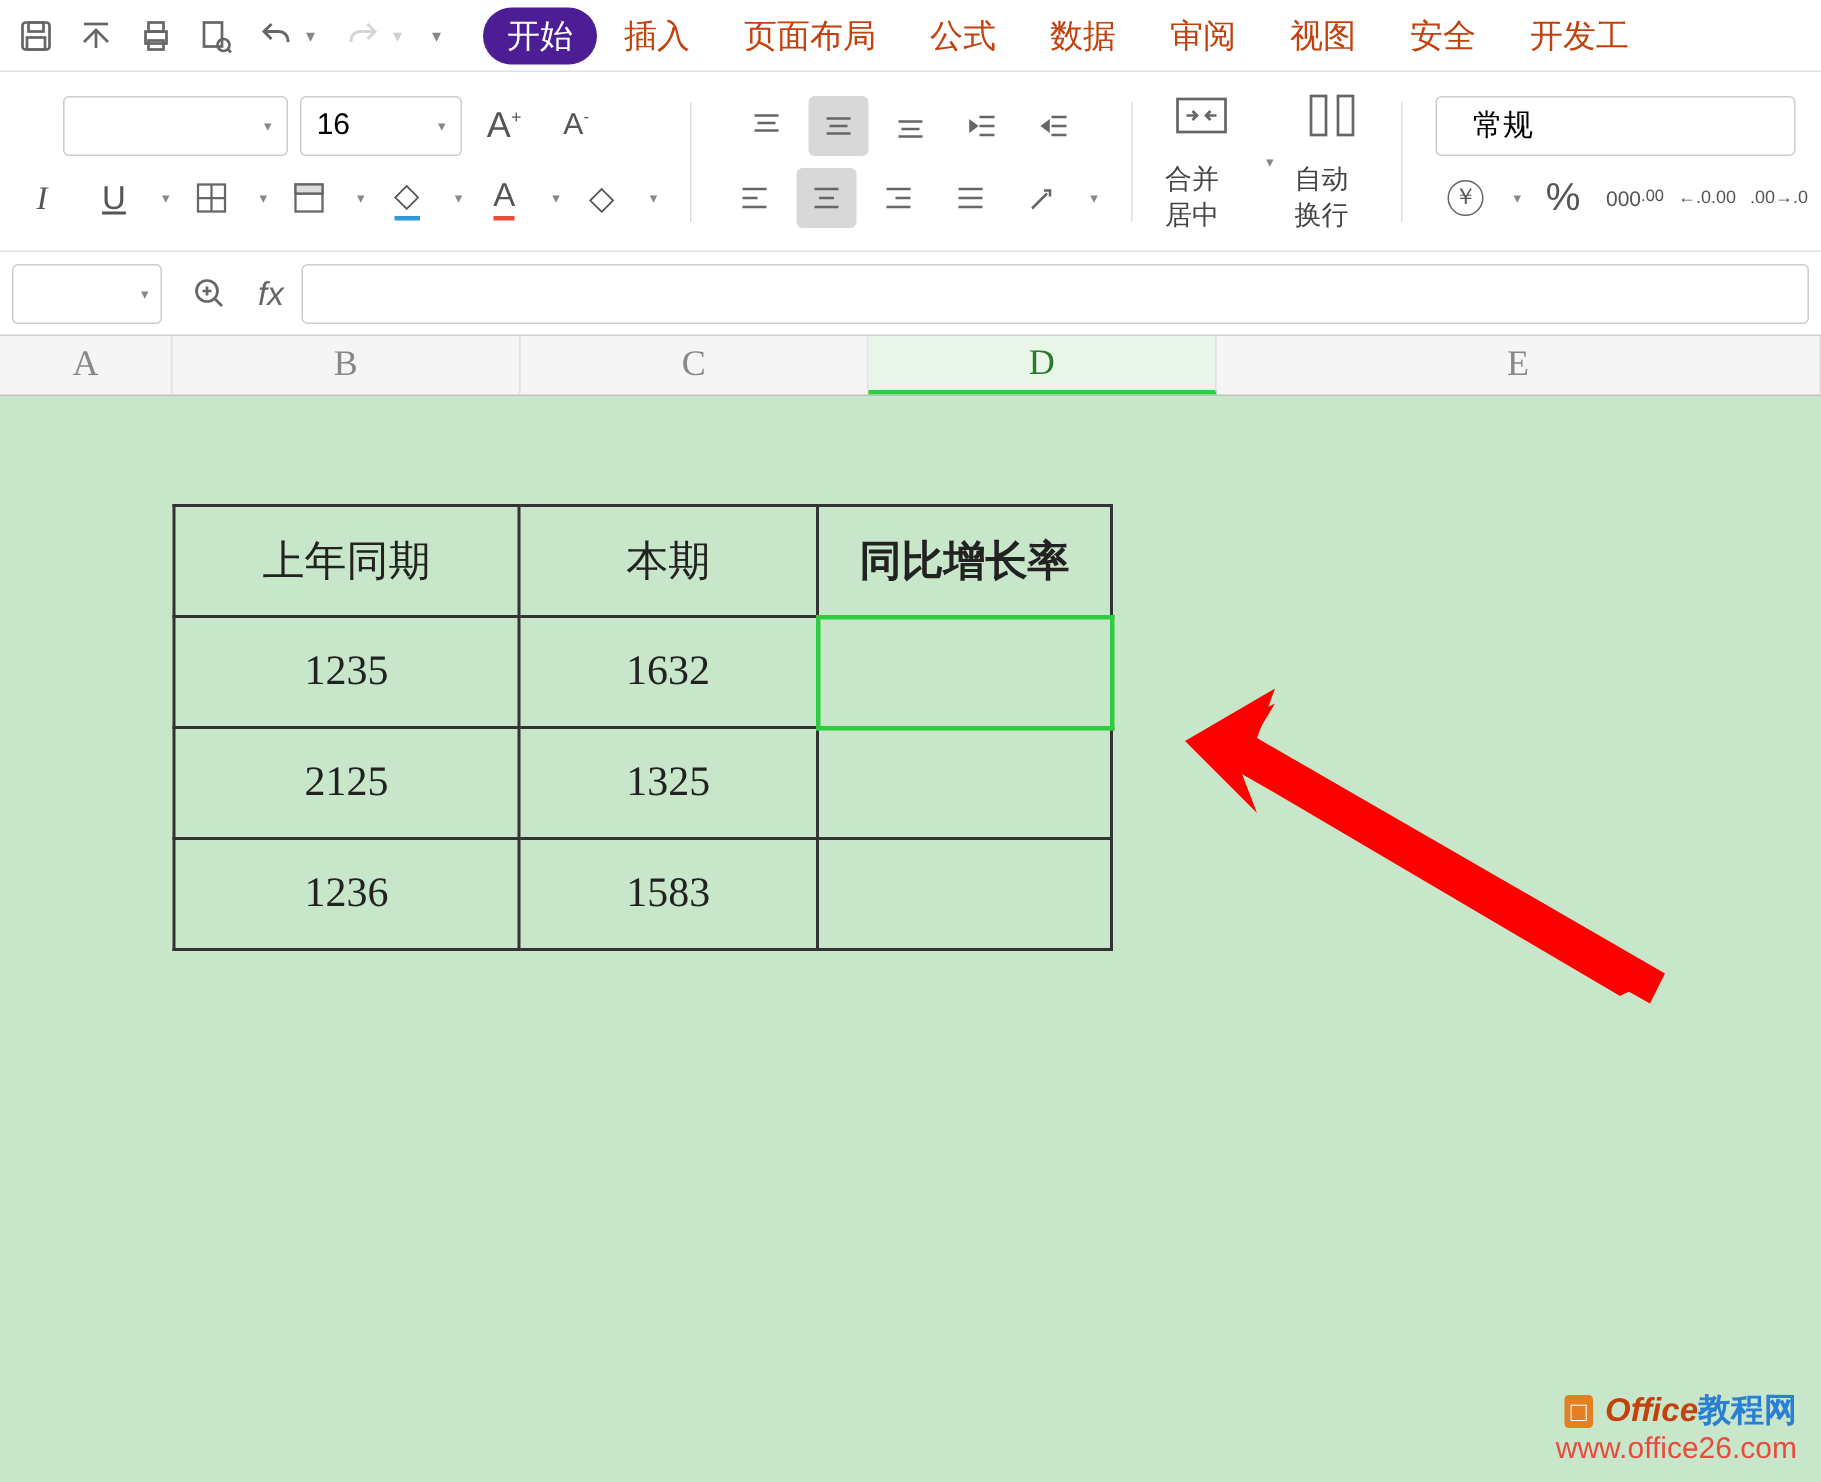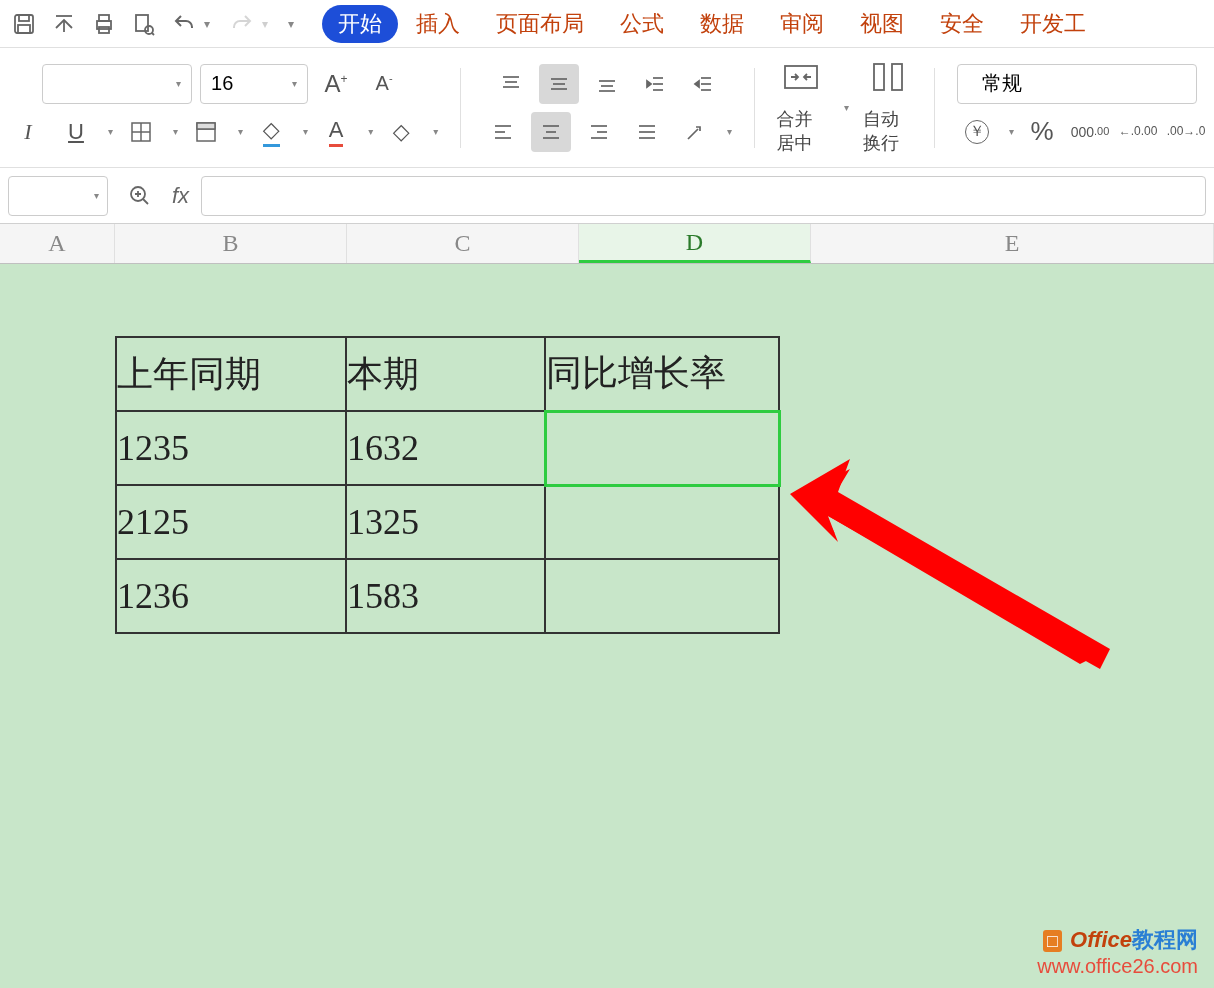--- a/index.html
+++ b/index.html
@@ -31,21 +31,21 @@
   margin-left: 8px;
 }
 .tab {
   padding: 6px 18px;
   font-size: 22px;
   color: #c2410c;
   cursor: pointer;
   white-space: nowrap;
 }
 .tab-active {
-  background: #1d4ed8;
+  background: #4c1d95;
   color: #fff;
   border-radius: 20px;
   padding: 4px 16px;
 }
 .ribbon {
   height: 120px;
   background: #fff;
   border-bottom: 1px solid #e0e0e0;
   display: flex;
   align-items: center;
@@ -104,27 +104,28 @@
   left: 0; right: 0; top: 264px; bottom: 0;
   background: #c8e6c9;
 }
 .data-table {
   position: absolute; left: 115px; top: 72px;
   border-collapse: collapse;
 }
 .data-table td {
   border: 2px solid #333;
   height: 74px;
-  font-size: 36px;
+  text-align: center;
+  font-size: 28px;
   font-family: "SimSun", "Times New Roman", serif;
   color: #222;
 }
 .c-b { width: 230px; }
 .c-c { width: 199px; }
-.c-d { width: 234px; }
+.c-d { width: 196px; font-weight: bold; }
 .selected-cell {
   border: 3px solid #2ecc40 !important;
   position: relative;
 }
 .arrow {
   position: absolute; left: 780px; top: 160px;
   pointer-events: none;
 }
 .watermark {
   position: absolute; right: 16px; bottom: 10px;

